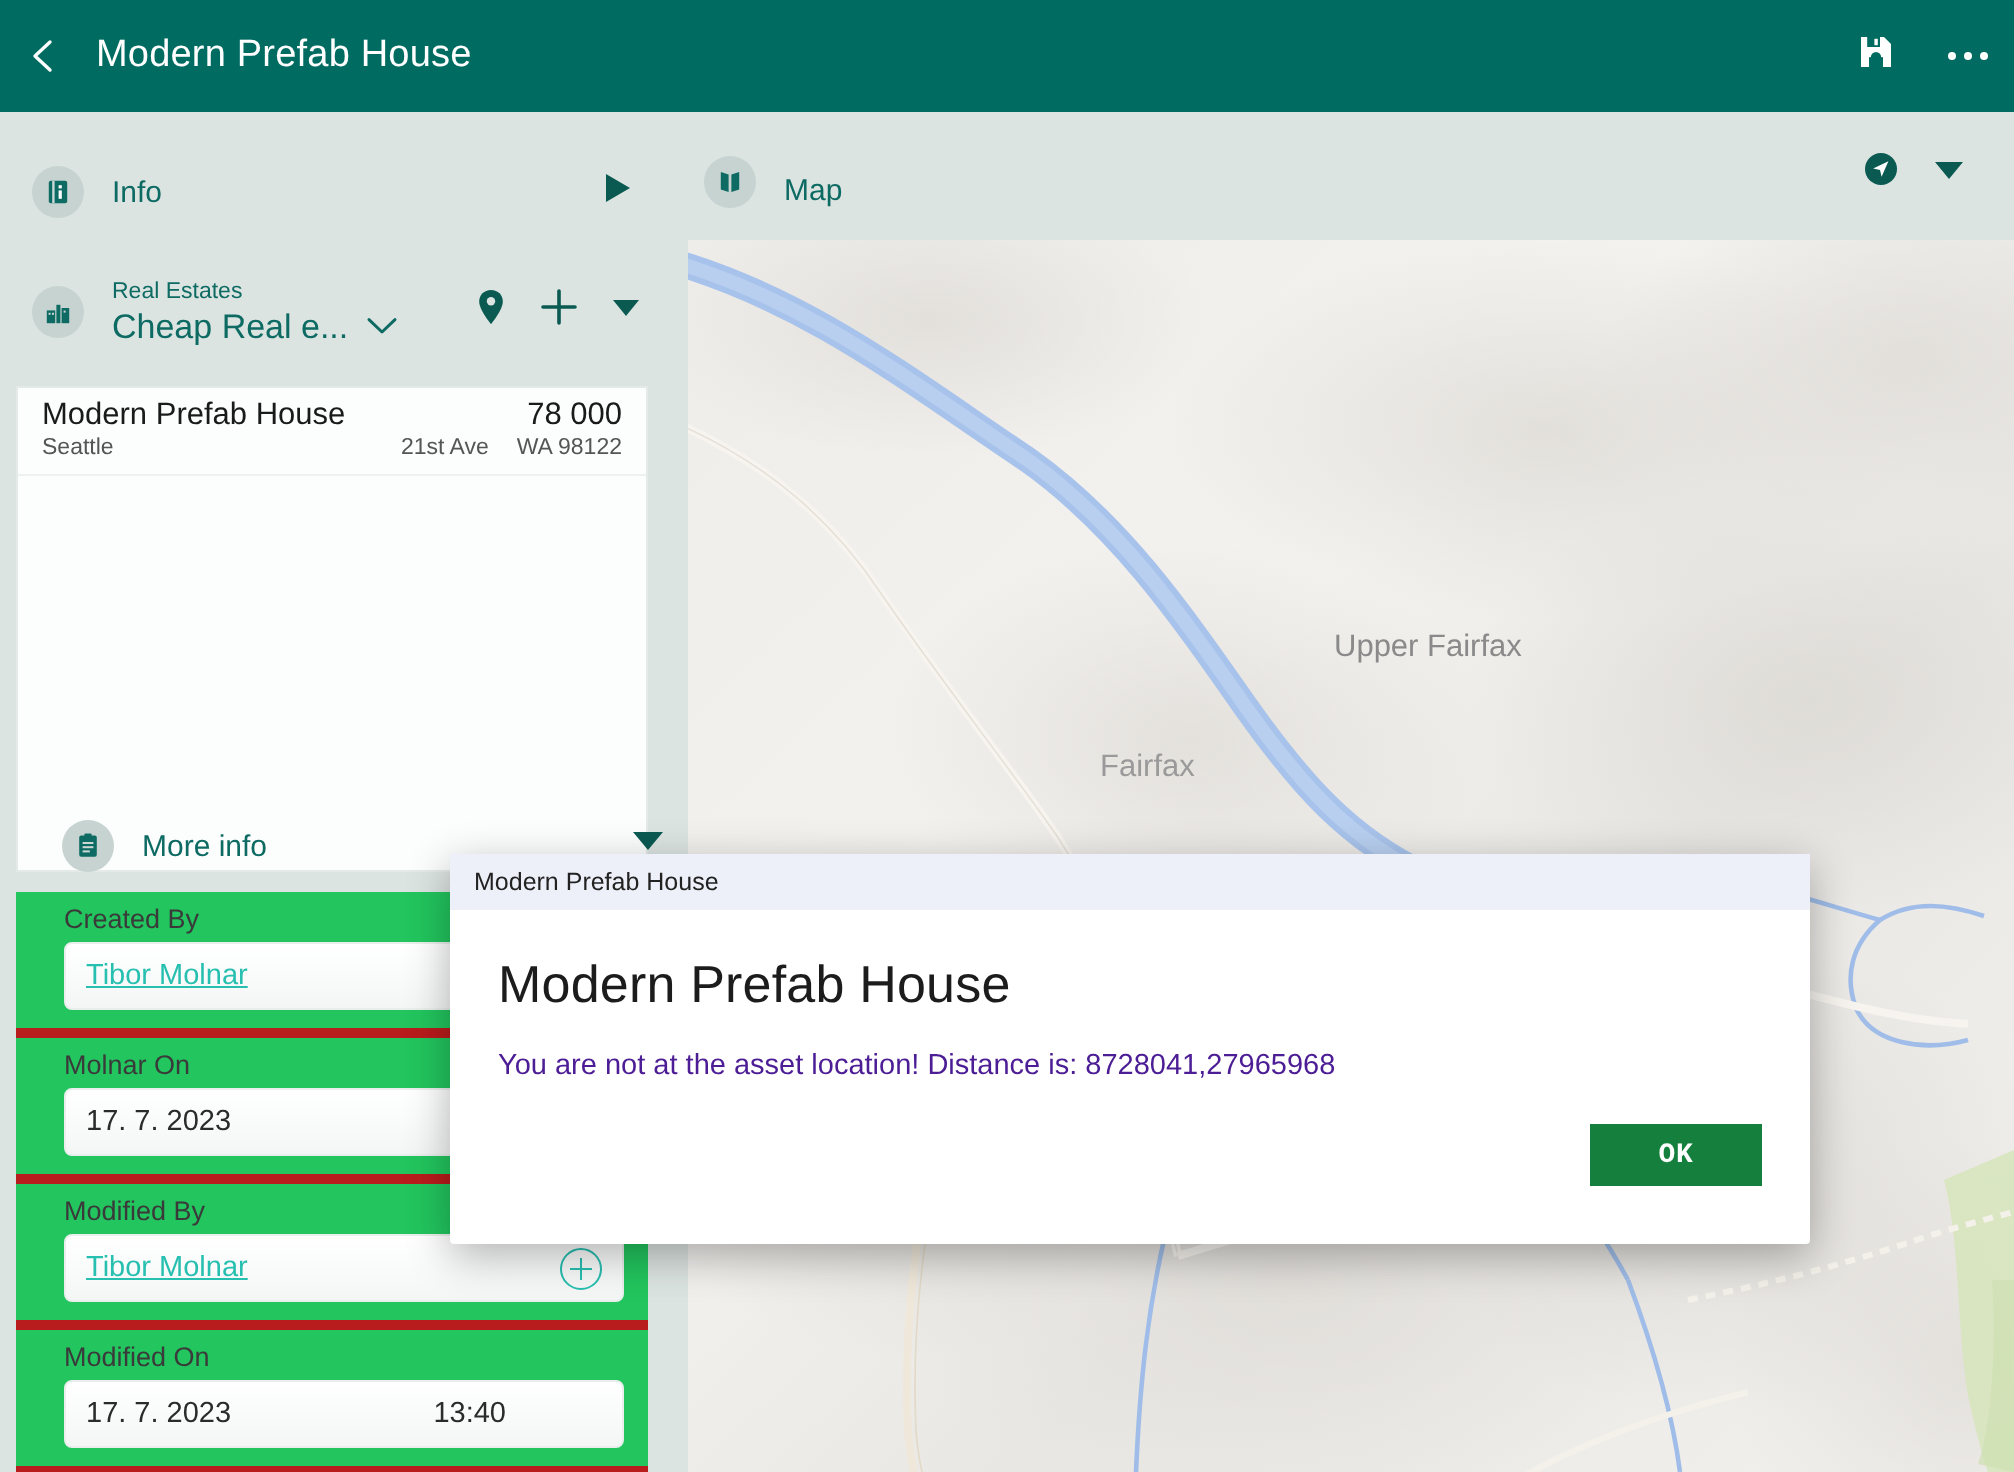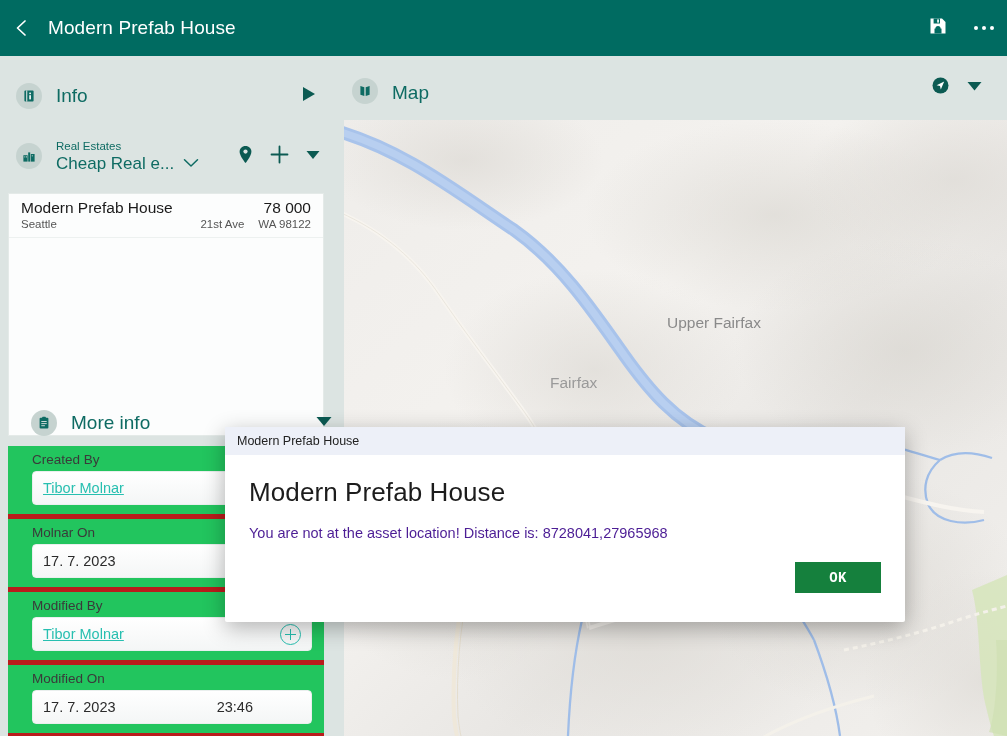--- a/index.html
+++ b/index.html
@@ -41,21 +41,21 @@
   }
   .section-head {
     display: flex; align-items: center; height: 44px; padding: 0 14px 0 16px;
   }
   .sec-badge {
     width: 26px; height: 26px; border-radius: 50%;
     background: #C6D3D0; display: flex; align-items: center; justify-content: center;
     flex: 0 0 auto;
   }
   .sec-label {
-    margin-left: 14px; color: #0E6B63; font-size: 19px; font-weight: 400;
+    margin-left: 14px; color: #0E6B63; font-size: 15px; font-weight: 400;
   }
   .grow { flex: 1 1 auto; }
   .ico-btn {
     width: 34px; height: 34px; display: flex; align-items: center; justify-content: center;
     cursor: pointer; flex: 0 0 auto;
   }
 
   
   .info-row { margin-top: 18px; }
 
@@ -313,21 +313,21 @@
         <div class="field-box">
           <span class="field-link">Tibor Molnar</span>
           <span class="plus-circle"></span>
         </div>
       </div>
 
       <div class="field">
         <div class="field-label">Modified On</div>
         <div class="field-box">
           <span class="field-val">17. 7. 2023</span>
-          <span class="field-val2">23:46</span>
+          <span class="field-val2">13:40</span>
         </div>
       </div>
 
     </div>
   </div>
 
   <div class="mapside">
 
     <div class="map-head">
       <span class="sec-badge">

